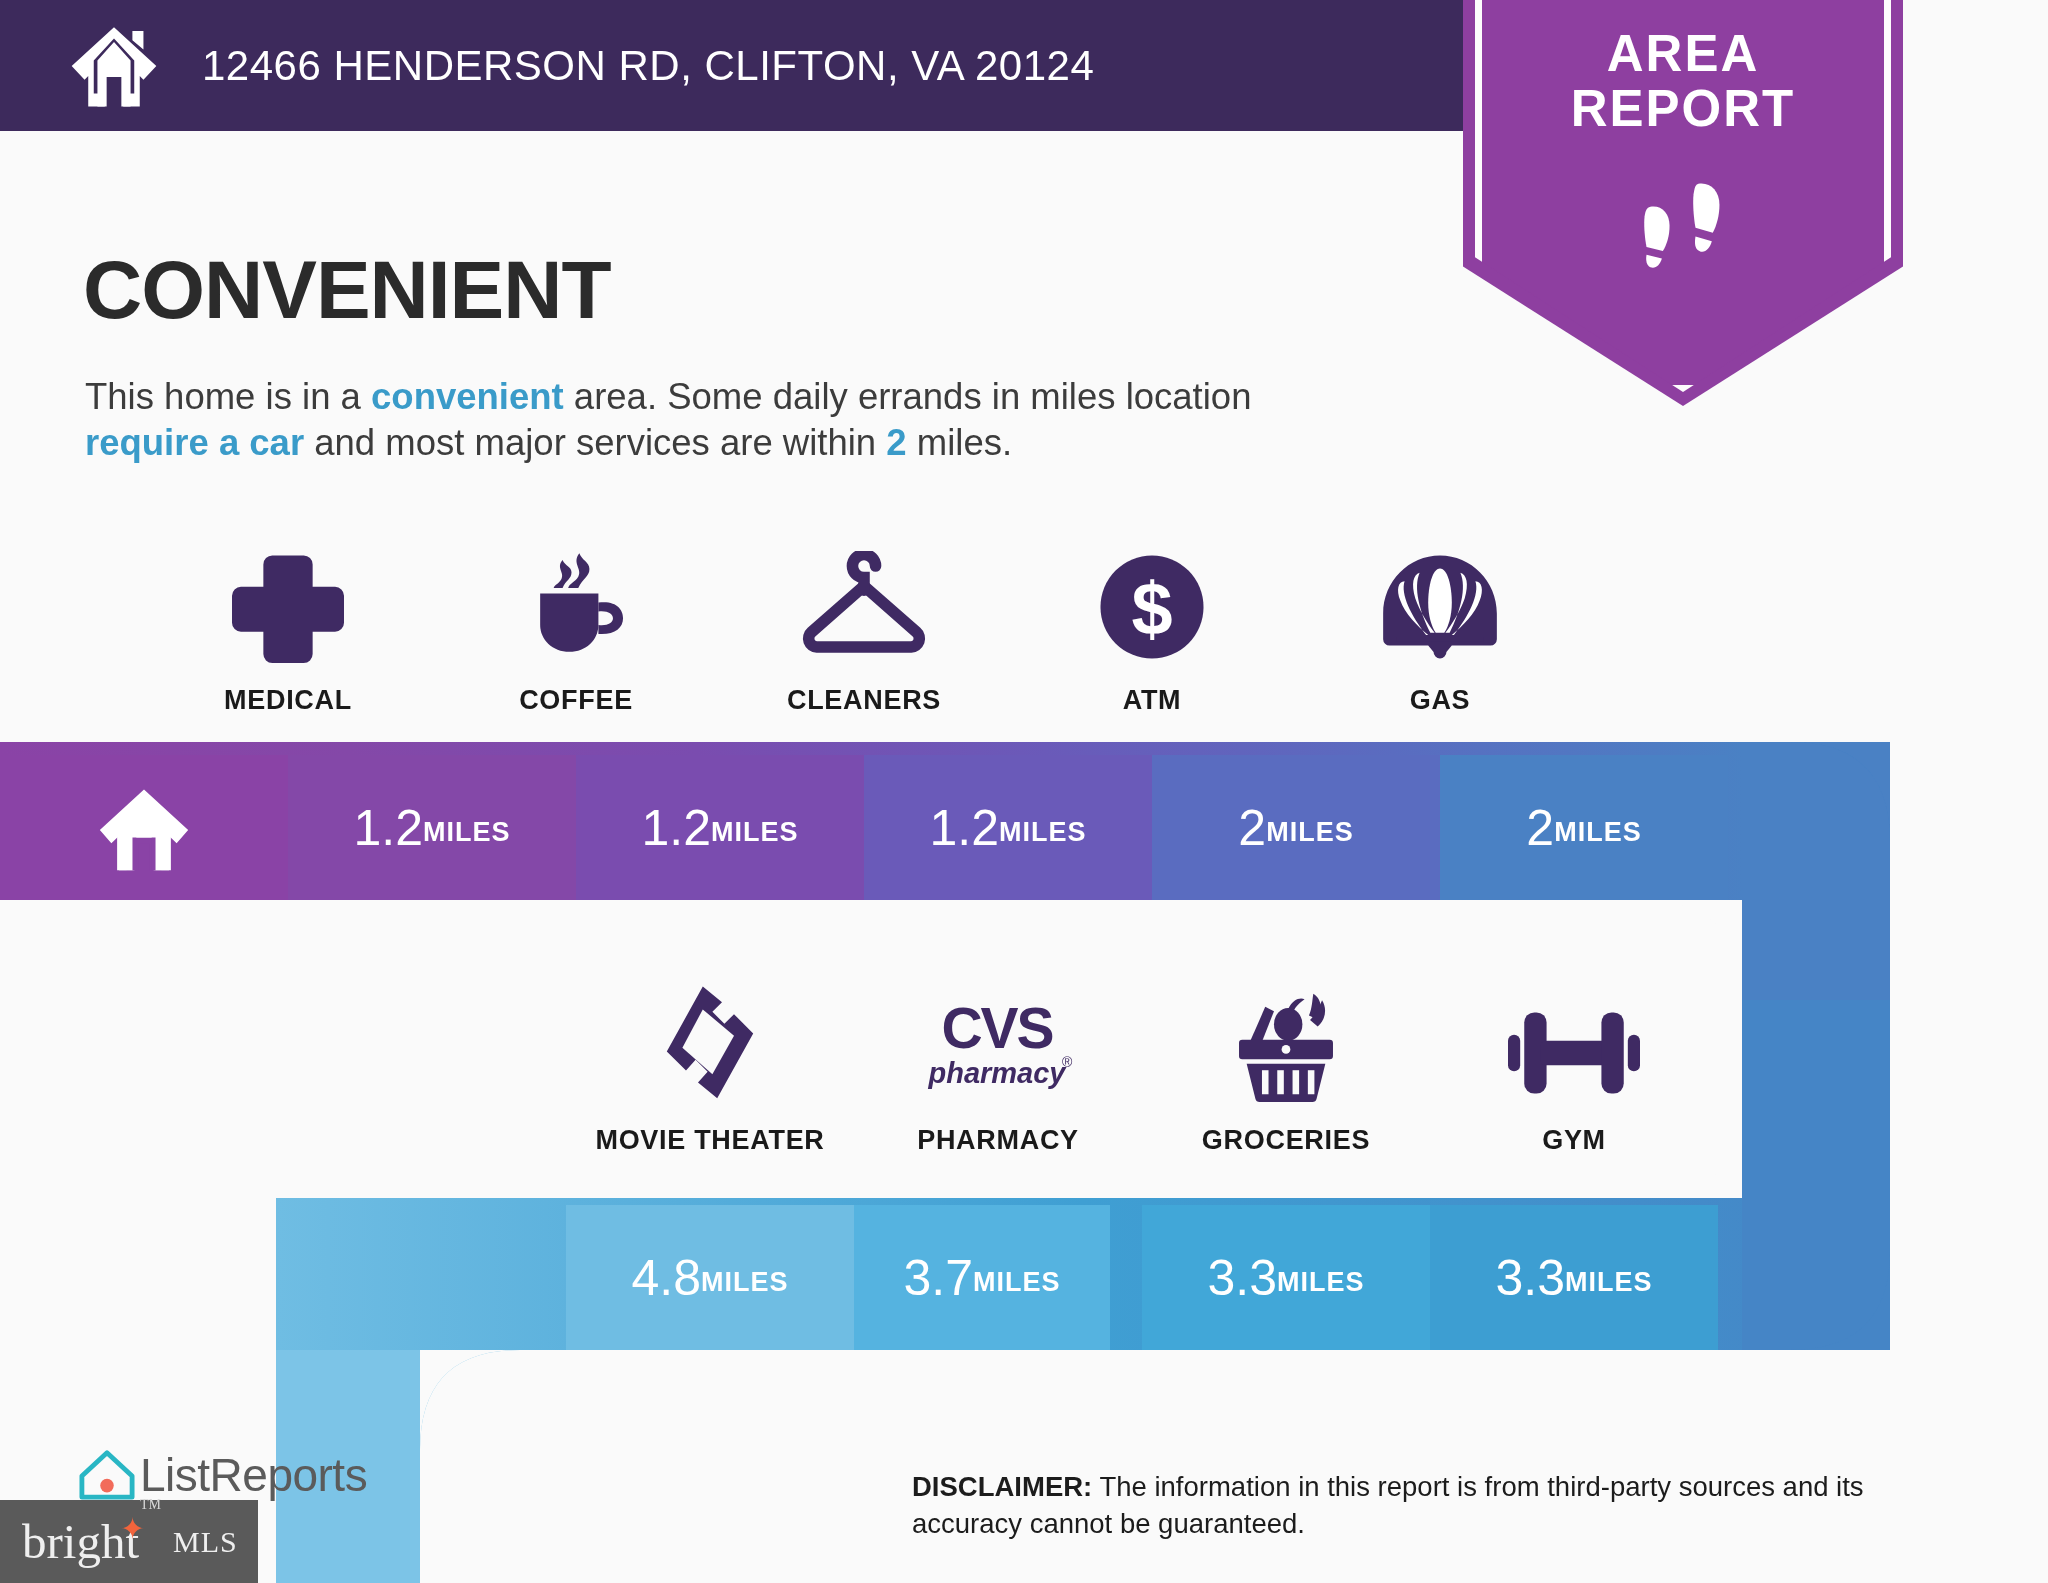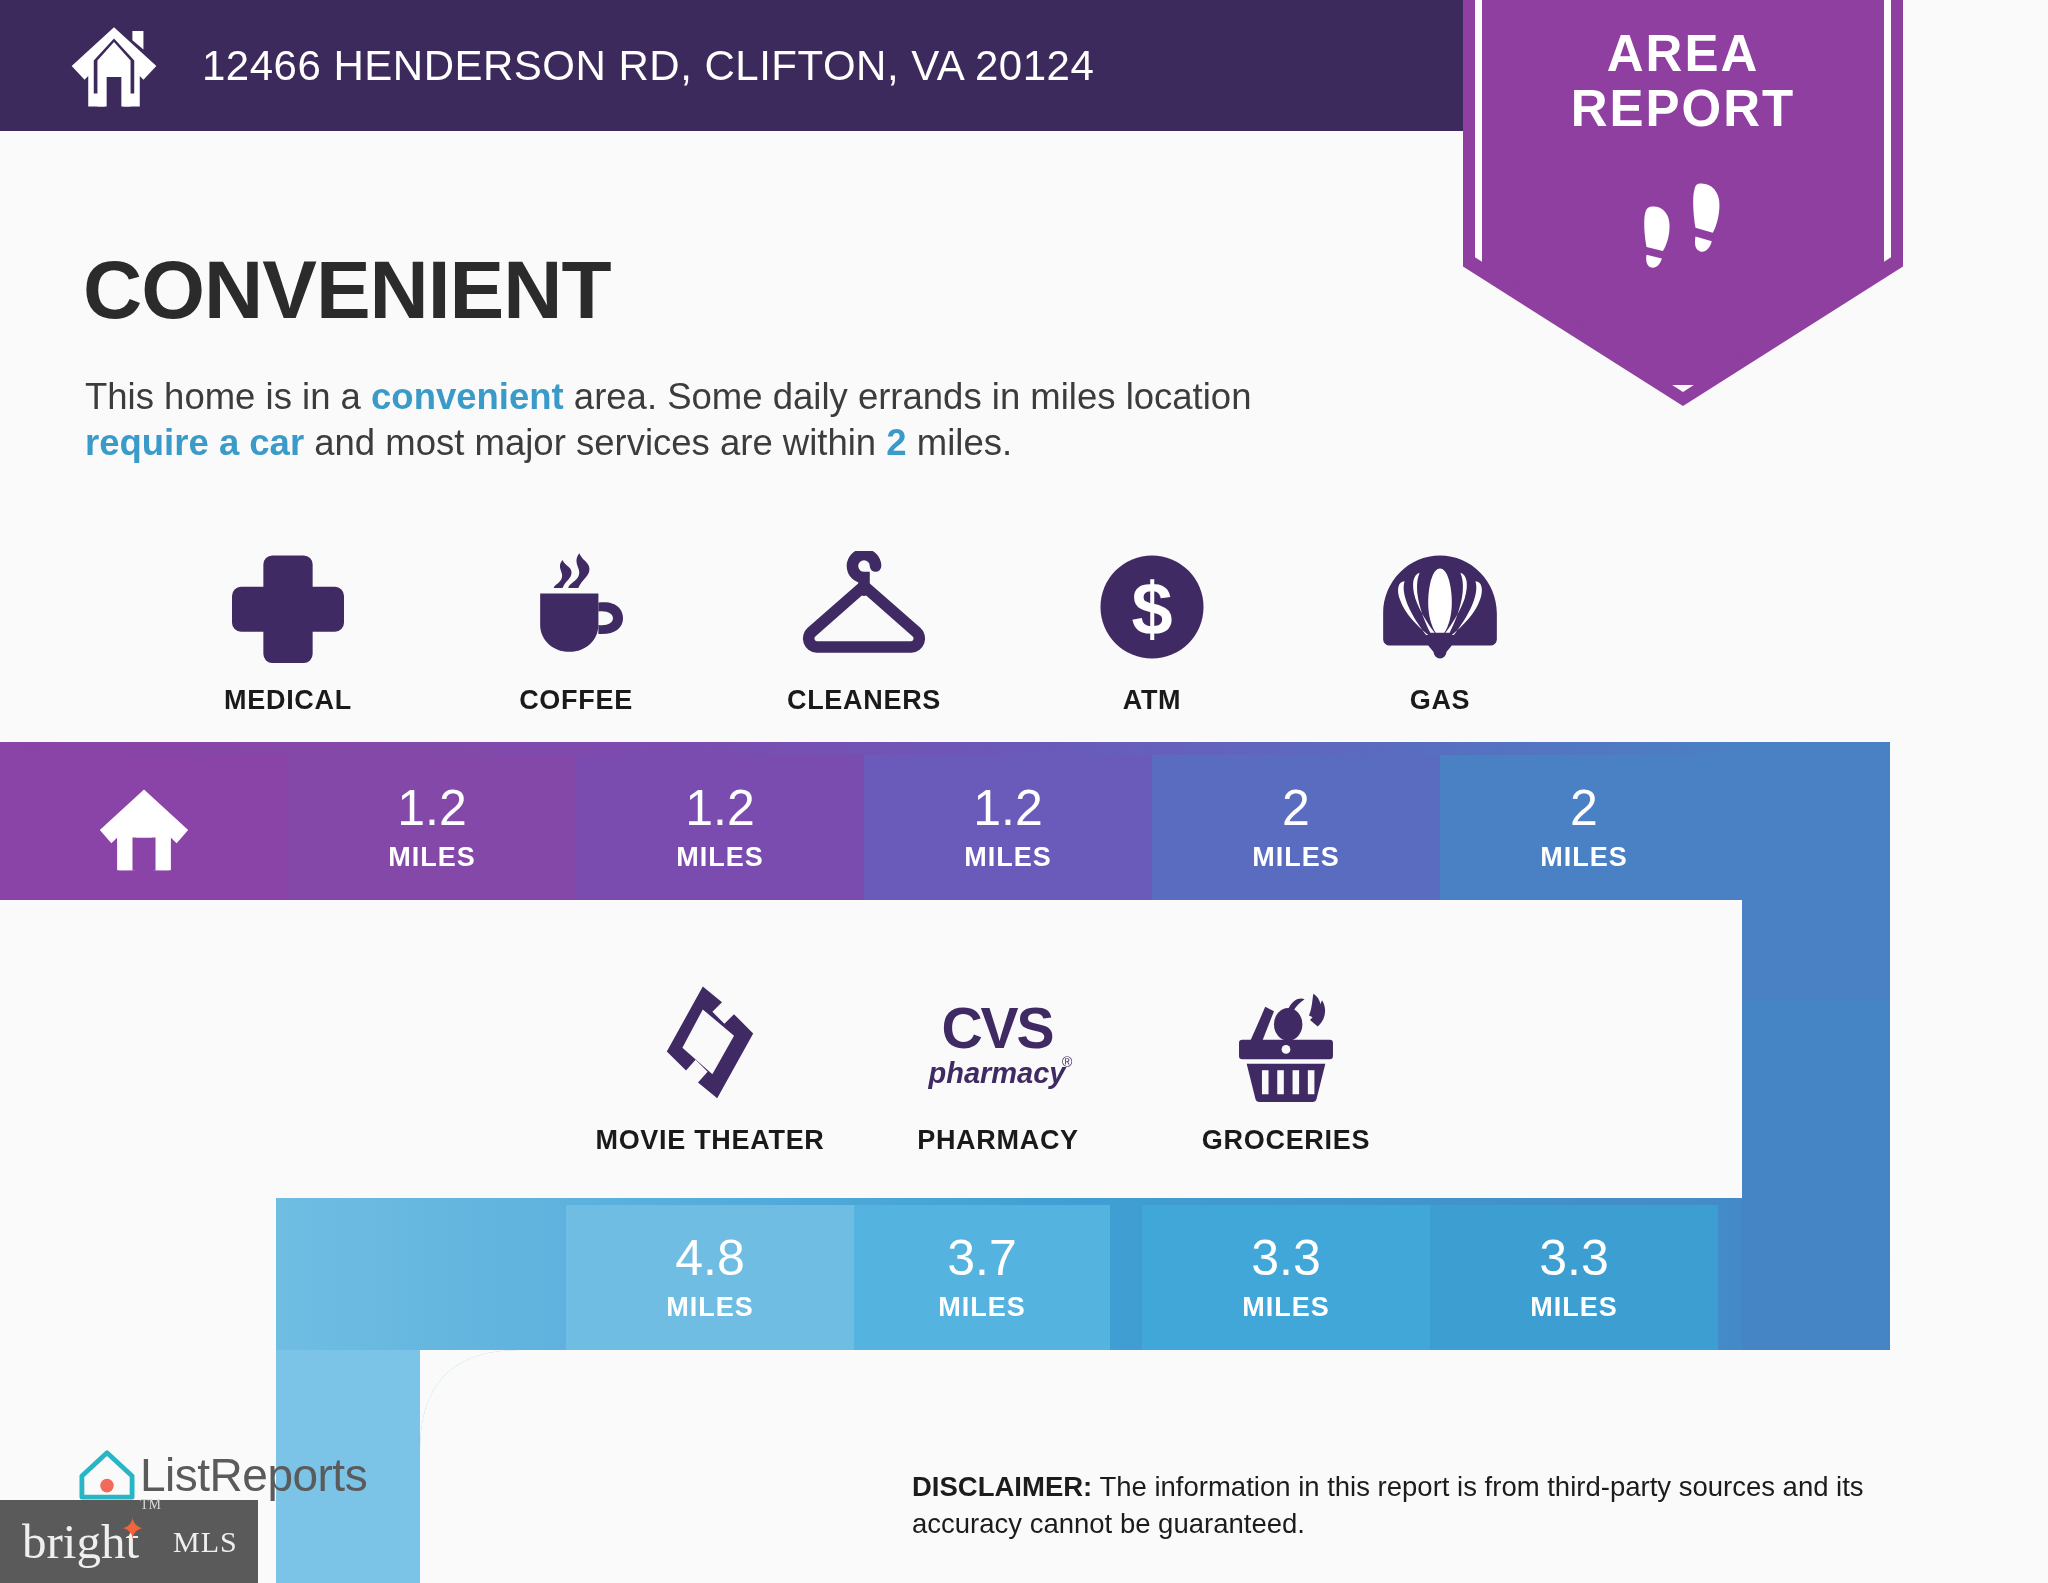--- a/index.html
+++ b/index.html
@@ -104,21 +104,21 @@
   
   .ribbon-svg {
     position:absolute; left:0; top:0;
     width: 2048px; height: 1583px;
     pointer-events: none;
   }
 
   .cell-layer { position:absolute; left:0; top:0; width:2048px; height:1583px; }
   .dist-cell {
     position:absolute;
-    display:flex; flex-direction:column;
+    display:flex; flex-direction:row;
     align-items:center; justify-content:center;
     color:#ffffff;
   }
   .dist-num { font-size: 50px; font-weight: 400; line-height: 1; }
   .dist-unit { font-size: 27px; font-weight: 700; margin-top: 9px; letter-spacing:1px; }
   .home-cell { display:flex; align-items:center; justify-content:center; }
 
   
   .lr-logo {
     position:absolute; left: 78px; top: 1447px;
@@ -368,20 +368,32 @@
           <path d="M19 72 L91 72 L83 104 a4 4 0 0 1 -4 3 L31 107 a4 4 0 0 1 -4 -3 Z" fill="#3f2a63"></path>
           <rect x="33" y="78" width="6" height="22" fill="#fafafa"></rect>
           <rect x="47" y="78" width="6" height="22" fill="#fafafa"></rect>
           <rect x="61" y="78" width="6" height="22" fill="#fafafa"></rect>
           <rect x="75" y="78" width="6" height="22" fill="#fafafa"></rect>
         </svg>
       </div>
       <div class="icon-label">GROCERIES</div>
     </div>
 
+    <div class="icon-cell">
+      <div class="icon-art">
+        <svg width="132" height="100" viewBox="0 0 130 92">
+          <rect x="0" y="28" width="12" height="36" rx="6" fill="#3f2a63"></rect>
+          <rect x="16" y="6" width="22" height="80" rx="10" fill="#3f2a63"></rect>
+          <rect x="32" y="34" width="66" height="24" rx="5" fill="#3f2a63"></rect>
+          <rect x="92" y="6" width="22" height="80" rx="10" fill="#3f2a63"></rect>
+          <rect x="118" y="28" width="12" height="36" rx="6" fill="#3f2a63"></rect>
+        </svg>
+      </div>
+      <div class="icon-label">GYM</div>
+    </div>
   </div>
 
   <div class="cell-layer">
 
     <div class="dist-cell home-cell" style="left:0px; top:755px; width:288px; height:145px; background:#8a43a6;">
       <svg width="96" height="96" viewBox="0 0 100 100">
         <path d="M50 10 L96 52 L84 66 L50 33 L16 66 L4 52 Z" fill="#ffffff"></path>
         <path d="M50 26 L76 52 L76 94 L60 94 L60 60 L40 60 L40 94 L24 94 L24 52 Z" fill="#ffffff"></path>
         <path d="M50 36 L68 54 L68 94 L58 94 L58 58 L42 58 L42 94 L32 94 L32 54 Z" fill="#8a43a6"></path>
         <path d="M50 22 L78 50 L78 94 L62 94 L62 60 L38 60 L38 94 L22 94 L22 50 Z" fill="#ffffff"></path>

